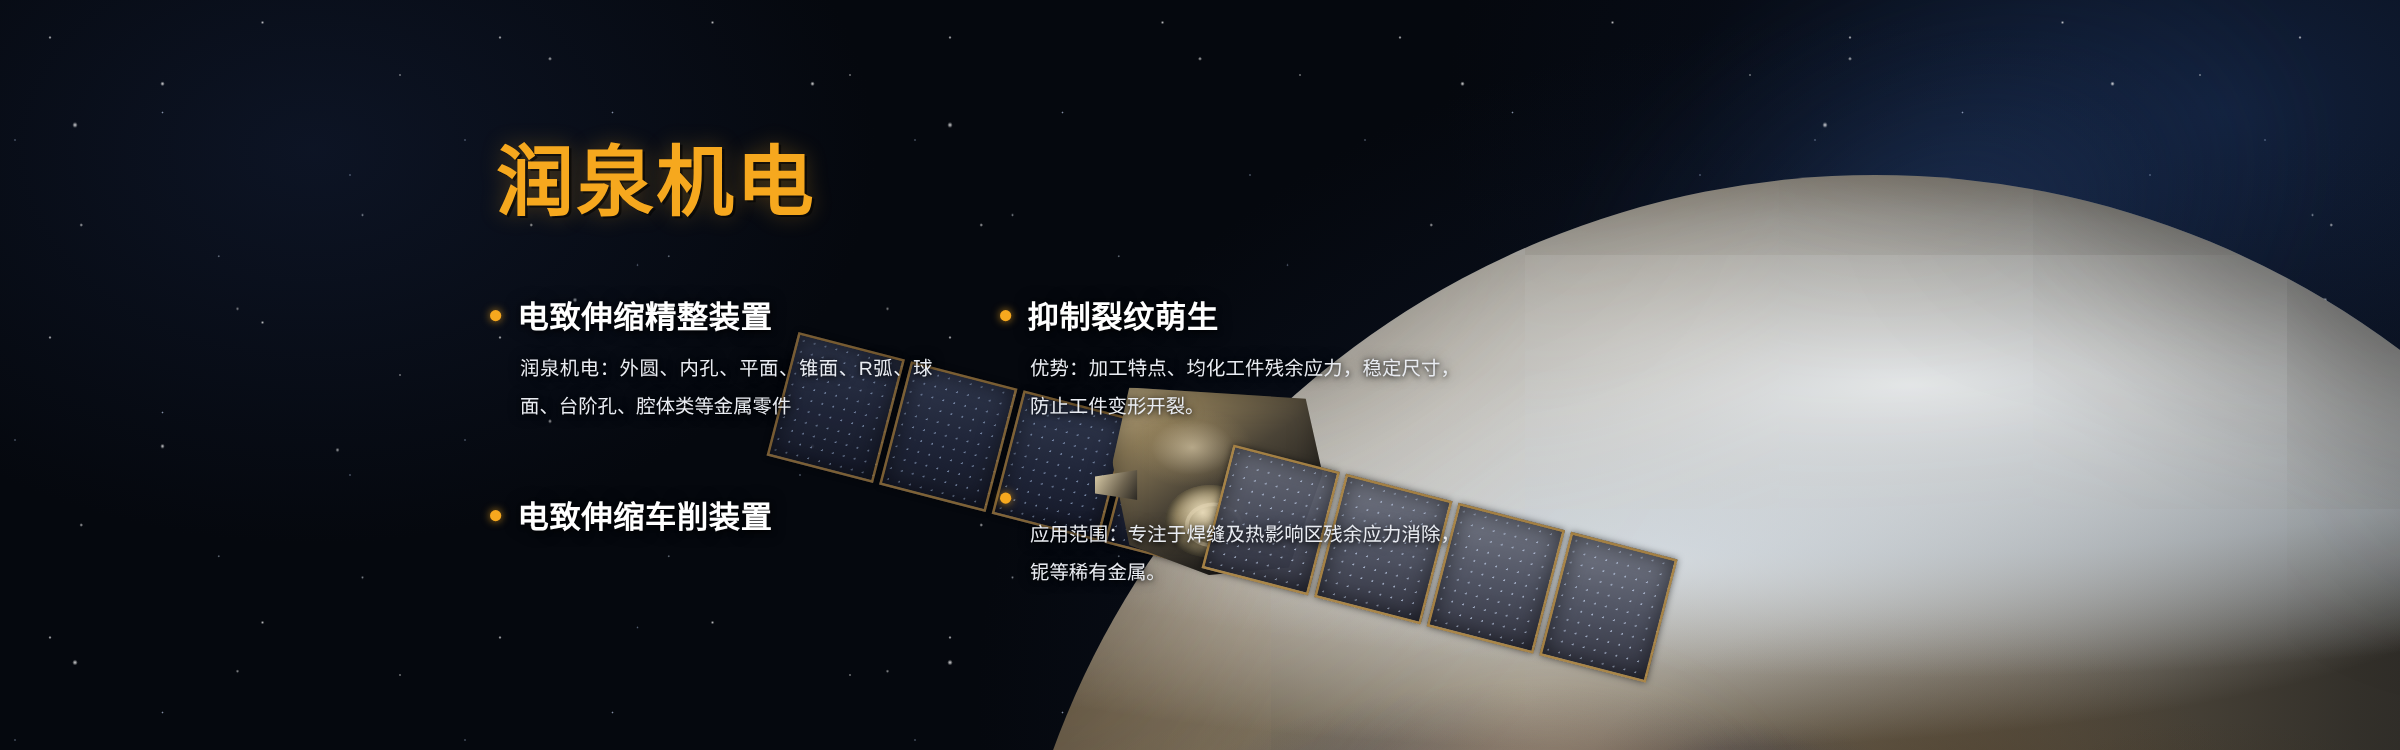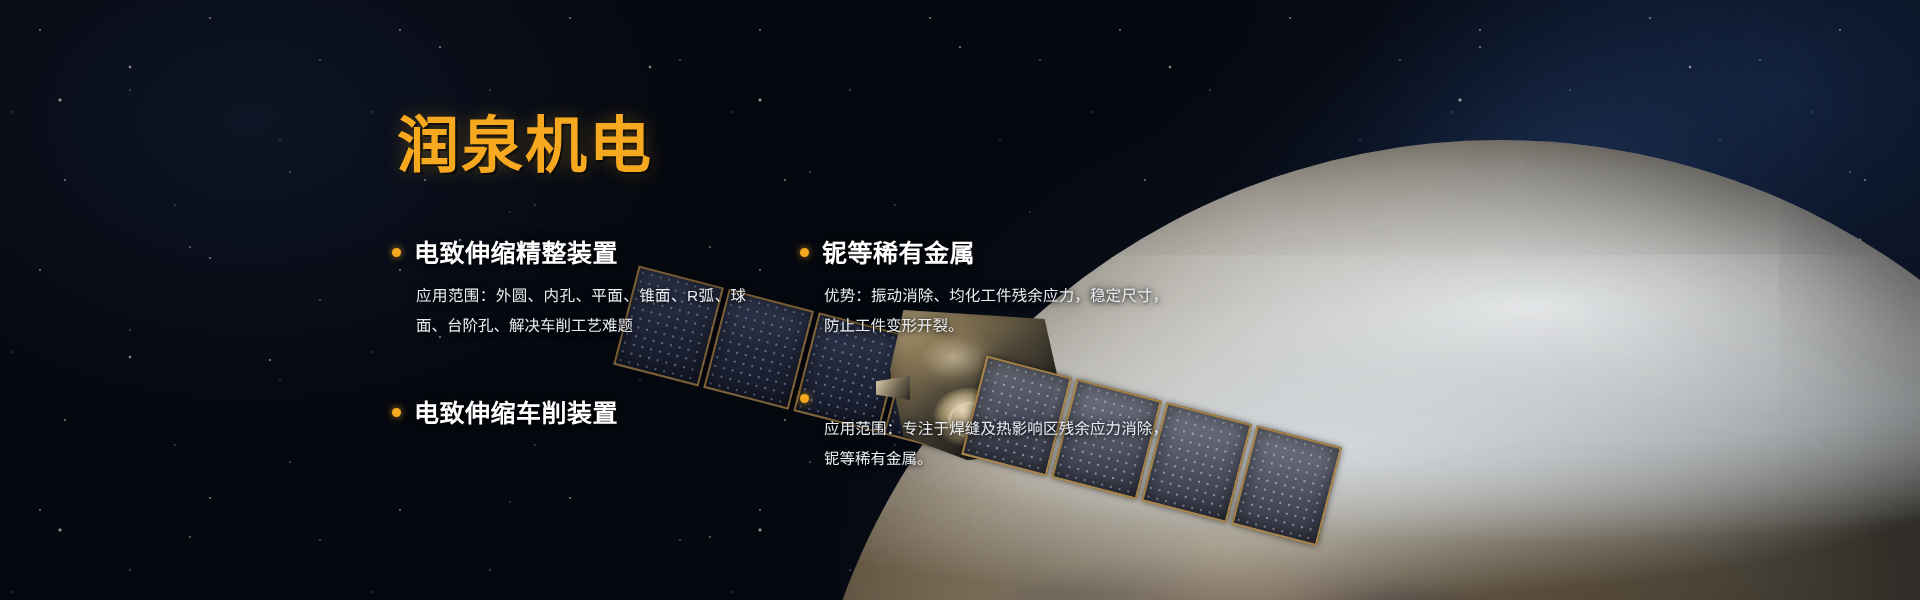--- a/index.html
+++ b/index.html
@@ -338,29 +338,29 @@
 
     <div class="grid">
 
       <div class="row">
 
         <div class="col">
           <div class="item-head">
             <span class="bullet"></span>
             <span class="item-title">电致伸缩精整装置</span>
           </div>
-          <p class="item-desc">应用范围：外圆、内孔、平面、锥面、R弧、球面、台阶孔、解决车削工艺难题</p>
+          <p class="item-desc">润泉机电：外圆、内孔、平面、锥面、R弧、球面、台阶孔、腔体类等金属零件</p>
         </div>
 
         <div class="col right">
           <div class="item-head">
             <span class="bullet"></span>
-            <span class="item-title">铌等稀有金属</span>
+            <span class="item-title">抑制裂纹萌生</span>
           </div>
-          <p class="item-desc">优势：振动消除、均化工件残余应力，稳定尺寸，防止工件变形开裂。</p>
+          <p class="item-desc">优势：加工特点、均化工件残余应力，稳定尺寸，防止工件变形开裂。</p>
         </div>
 
       </div>
 
       <div class="row bottom">
 
         <div class="col">
           <div class="item-head">
             <span class="bullet"></span>
             <span class="item-title">电致伸缩车削装置</span>

